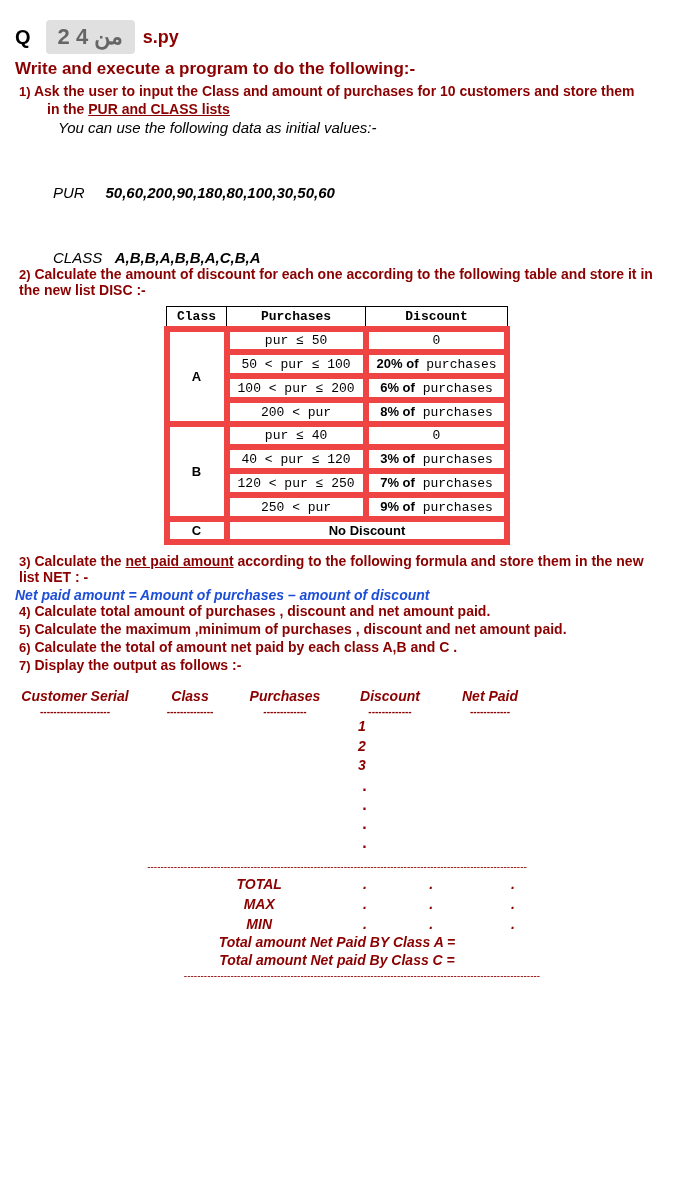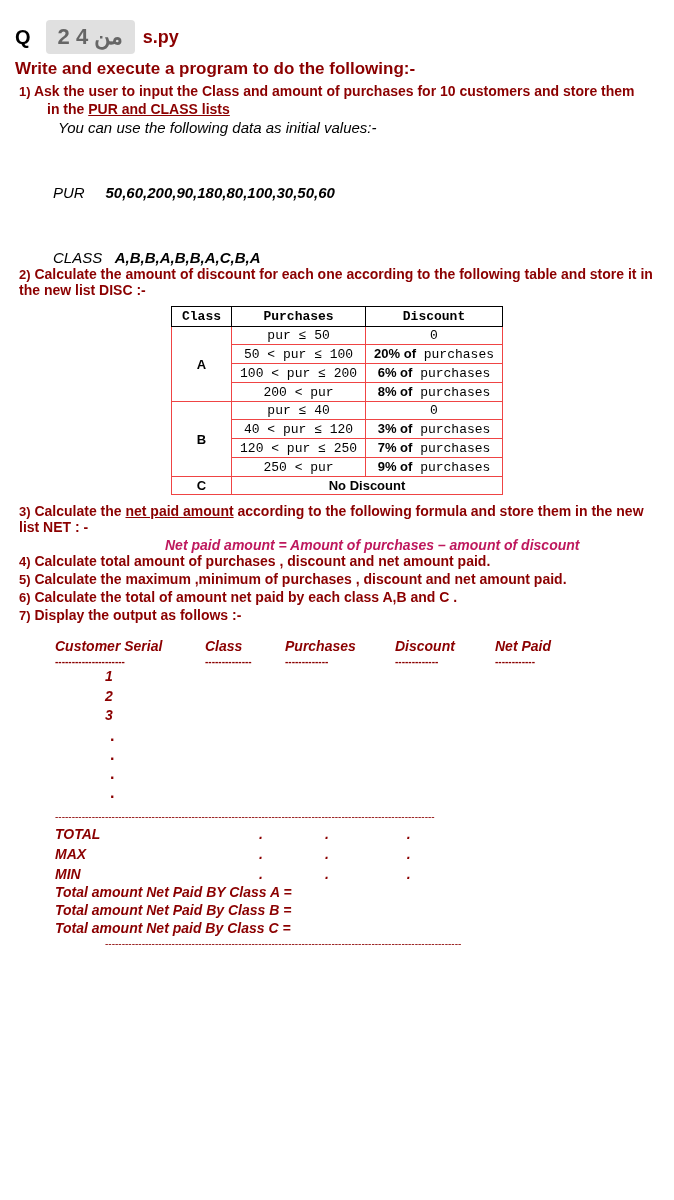--- a/index.html
+++ b/index.html
@@ -90,21 +90,21 @@
       font-size: 13px;
     }
     .discount-table th {
       font-family: 'Courier New', monospace;
       font-weight: bold;
       border: 1px solid #000;
       padding: 2px 10px;
       text-align: center;
     }
     .discount-table td {
-      border: 1px solid #ef4444;
+      border: 6px solid #ef4444;
       padding: 1px 8px;
       text-align: center;
     }
     .class-cell {
       font-family: Arial, sans-serif;
       font-weight: bold;
       text-align: center;
       padding: 0 20px;
     }
     .pur-col {
@@ -112,29 +112,28 @@
       padding-left: 15px;
     }
     .disc-col {
       text-align: center;
     }
     .pct-text {
       font-family: Arial, sans-serif;
       font-weight: bold;
     }
     .formula {
-      color: #be185d;
-      font-weight: bold;
-      font-style: italic;
-      font-size: 14px;
-      margin-left: 150px;
+      color: #1d4ed8;
+      font-weight: bold;
+      font-style: italic;
+      font-size: 14px;
     }
     .output-section {
       margin-top: 15px;
-      margin-left: 40px;
+      text-align: center;
     }
     .output-header {
       display: flex;
       gap: 30px;
       color: #8B0000;
       font-weight: bold;
       font-style: italic;
       font-size: 14px;
     }
     .output-header span {
@@ -326,16 +325,15 @@
   </div>
   <div class="summary-row">
     <span style="display:inline-block;width:200px">MAX</span>
     <span class="summary-dots">.&nbsp;&nbsp;&nbsp;&nbsp;&nbsp;&nbsp;&nbsp;&nbsp;&nbsp;&nbsp;&nbsp;&nbsp;&nbsp;&nbsp;&nbsp;&nbsp;.&nbsp;&nbsp;&nbsp;&nbsp;&nbsp;&nbsp;&nbsp;&nbsp;&nbsp;&nbsp;&nbsp;&nbsp;&nbsp;&nbsp;&nbsp;&nbsp;&nbsp;&nbsp;&nbsp;&nbsp;.</span>
   </div>
   <div class="summary-row">
     <span style="display:inline-block;width:200px">MIN</span>
     <span class="summary-dots">.&nbsp;&nbsp;&nbsp;&nbsp;&nbsp;&nbsp;&nbsp;&nbsp;&nbsp;&nbsp;&nbsp;&nbsp;&nbsp;&nbsp;&nbsp;&nbsp;.&nbsp;&nbsp;&nbsp;&nbsp;&nbsp;&nbsp;&nbsp;&nbsp;&nbsp;&nbsp;&nbsp;&nbsp;&nbsp;&nbsp;&nbsp;&nbsp;&nbsp;&nbsp;&nbsp;&nbsp;.</span>
   </div>
   <div class="class-total">Total amount Net Paid BY Class A =</div>
-  <div class="class-total">Total amount Net Paid By Class B  =</div>
   <div class="class-total">Total amount Net paid By Class C  =</div>
   <div class="bottom-dashes">-----------------------------------------------------------------------------------------------------------</div>
 </div>
 
 </body></html>

